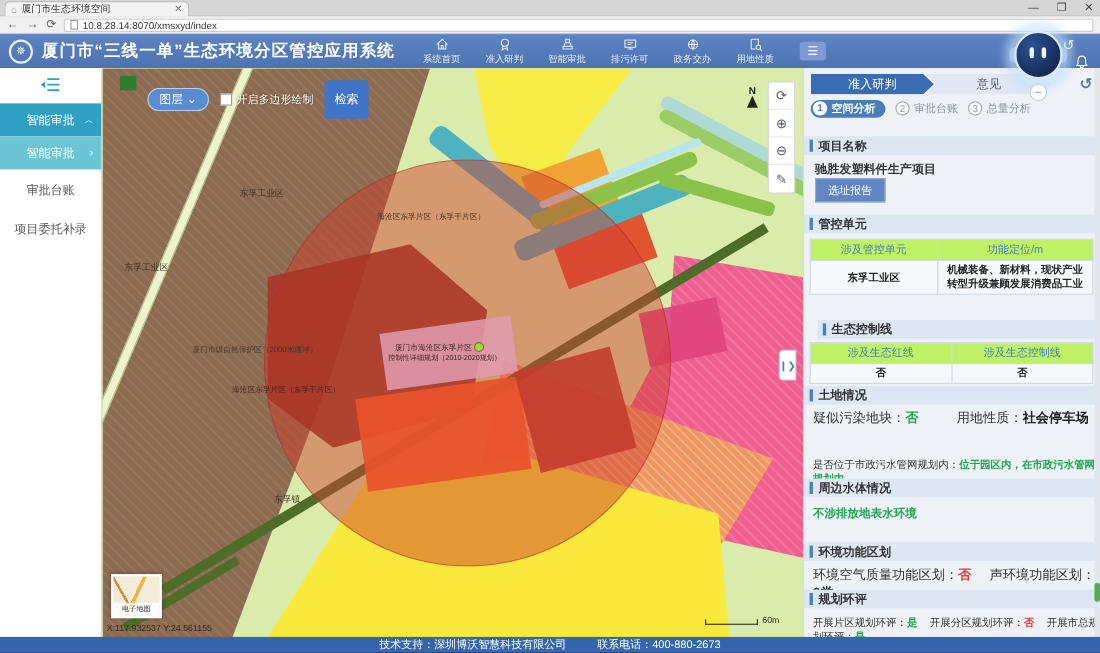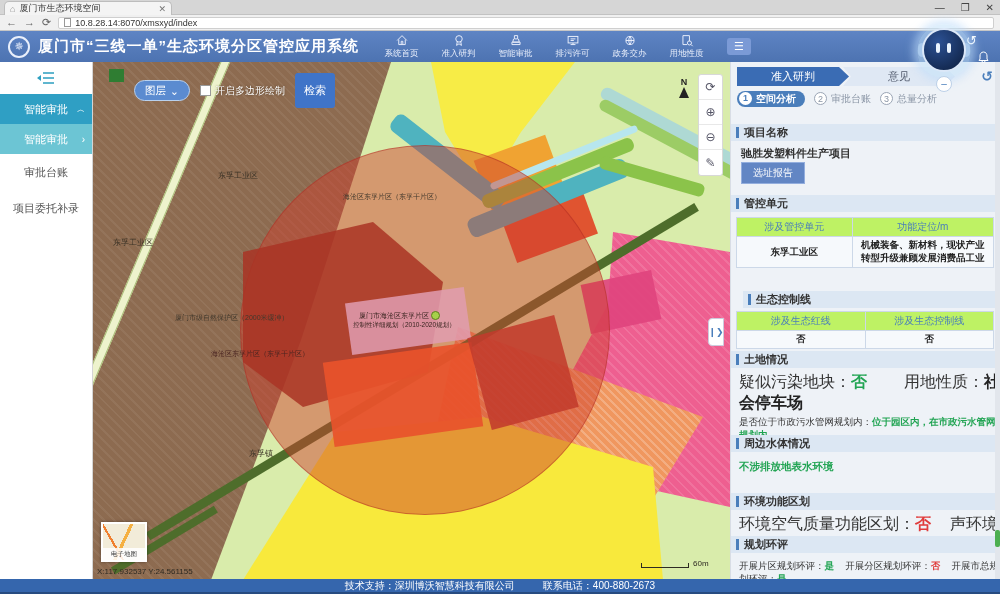--- a/index.html
+++ b/index.html
@@ -110,21 +110,21 @@
   .panel-undo { position:absolute; right:7px; top:6px; color:#4a7ebb; font-size:14px; font-weight:bold; }
   .steps { position:absolute; left:6px; top:28px; height:17px; display:flex; align-items:center; gap:9px; }
   .step-active { display:flex; align-items:center; gap:4px; background:#4a7ebb; border-radius:9px; padding:1px 9px 1px 2px; }
   .step-active .c { width:13px; height:13px; border-radius:50%; background:#fff; color:#4a7ebb; font-size:9px; line-height:13px; text-align:center; font-weight:bold; }
   .step-active .l { color:#fff; font-size:10px; font-weight:bold; }
   .step { display:flex; align-items:center; gap:4px; }
   .step .c { width:13px; height:13px; border-radius:50%; background:#fff; border:1px solid #9aa5b5; color:#8b96a6; font-size:9px; line-height:12px; text-align:center; }
   .step .l { color:#8b96a6; font-size:10px; }
   .sec { position:absolute; left:0; width:270px; height:17px; background:#dce7f3; display:flex; align-items:center; font-size:11px; font-weight:bold; color:#333; }
   .sec::before { content:""; width:3px; height:11px; background:#4a7ebb; margin:0 5px 0 5px; }
-  .ptext { position:absolute; font-size:16px; color:#333; }
+  .ptext { position:absolute; font-size:12px; color:#333; }
   .pname { left:10px; top:84px; font-weight:bold; font-size:11px; }
   .reportbtn { position:absolute; left:10px; top:100px; width:64px; height:22px; background:#6286c4; border:1px solid #93aede; color:#fff; font-size:10px; display:flex; align-items:center; justify-content:center; }
   table.ptab { position:absolute; left:5px; width:258px; border-collapse:collapse; }
   table.ptab th { border:1px solid #ccd8e8; background:#bef264; color:#4a7ebb; font-size:10px; font-weight:normal; height:19px; }
   table.ptab td { border:1px solid #ccd8e8; background:#f6f9fc; color:#222; font-size:9.5px; font-weight:bold; text-align:center; padding:2px 4px; }
   .g { color:#21a453; font-weight:bold; }
   .r { color:#e03c3c; font-weight:bold; }
   .b { color:#222; font-weight:bold; }
   .panel-scroll { position:absolute; right:0; top:0; width:5px; height:517px; background:#e2e6ec; }
   .panel-scroll .thumb { position:absolute; right:0; top:468px; width:5px; height:17px; background:#4caf50; border-radius:2px; }

